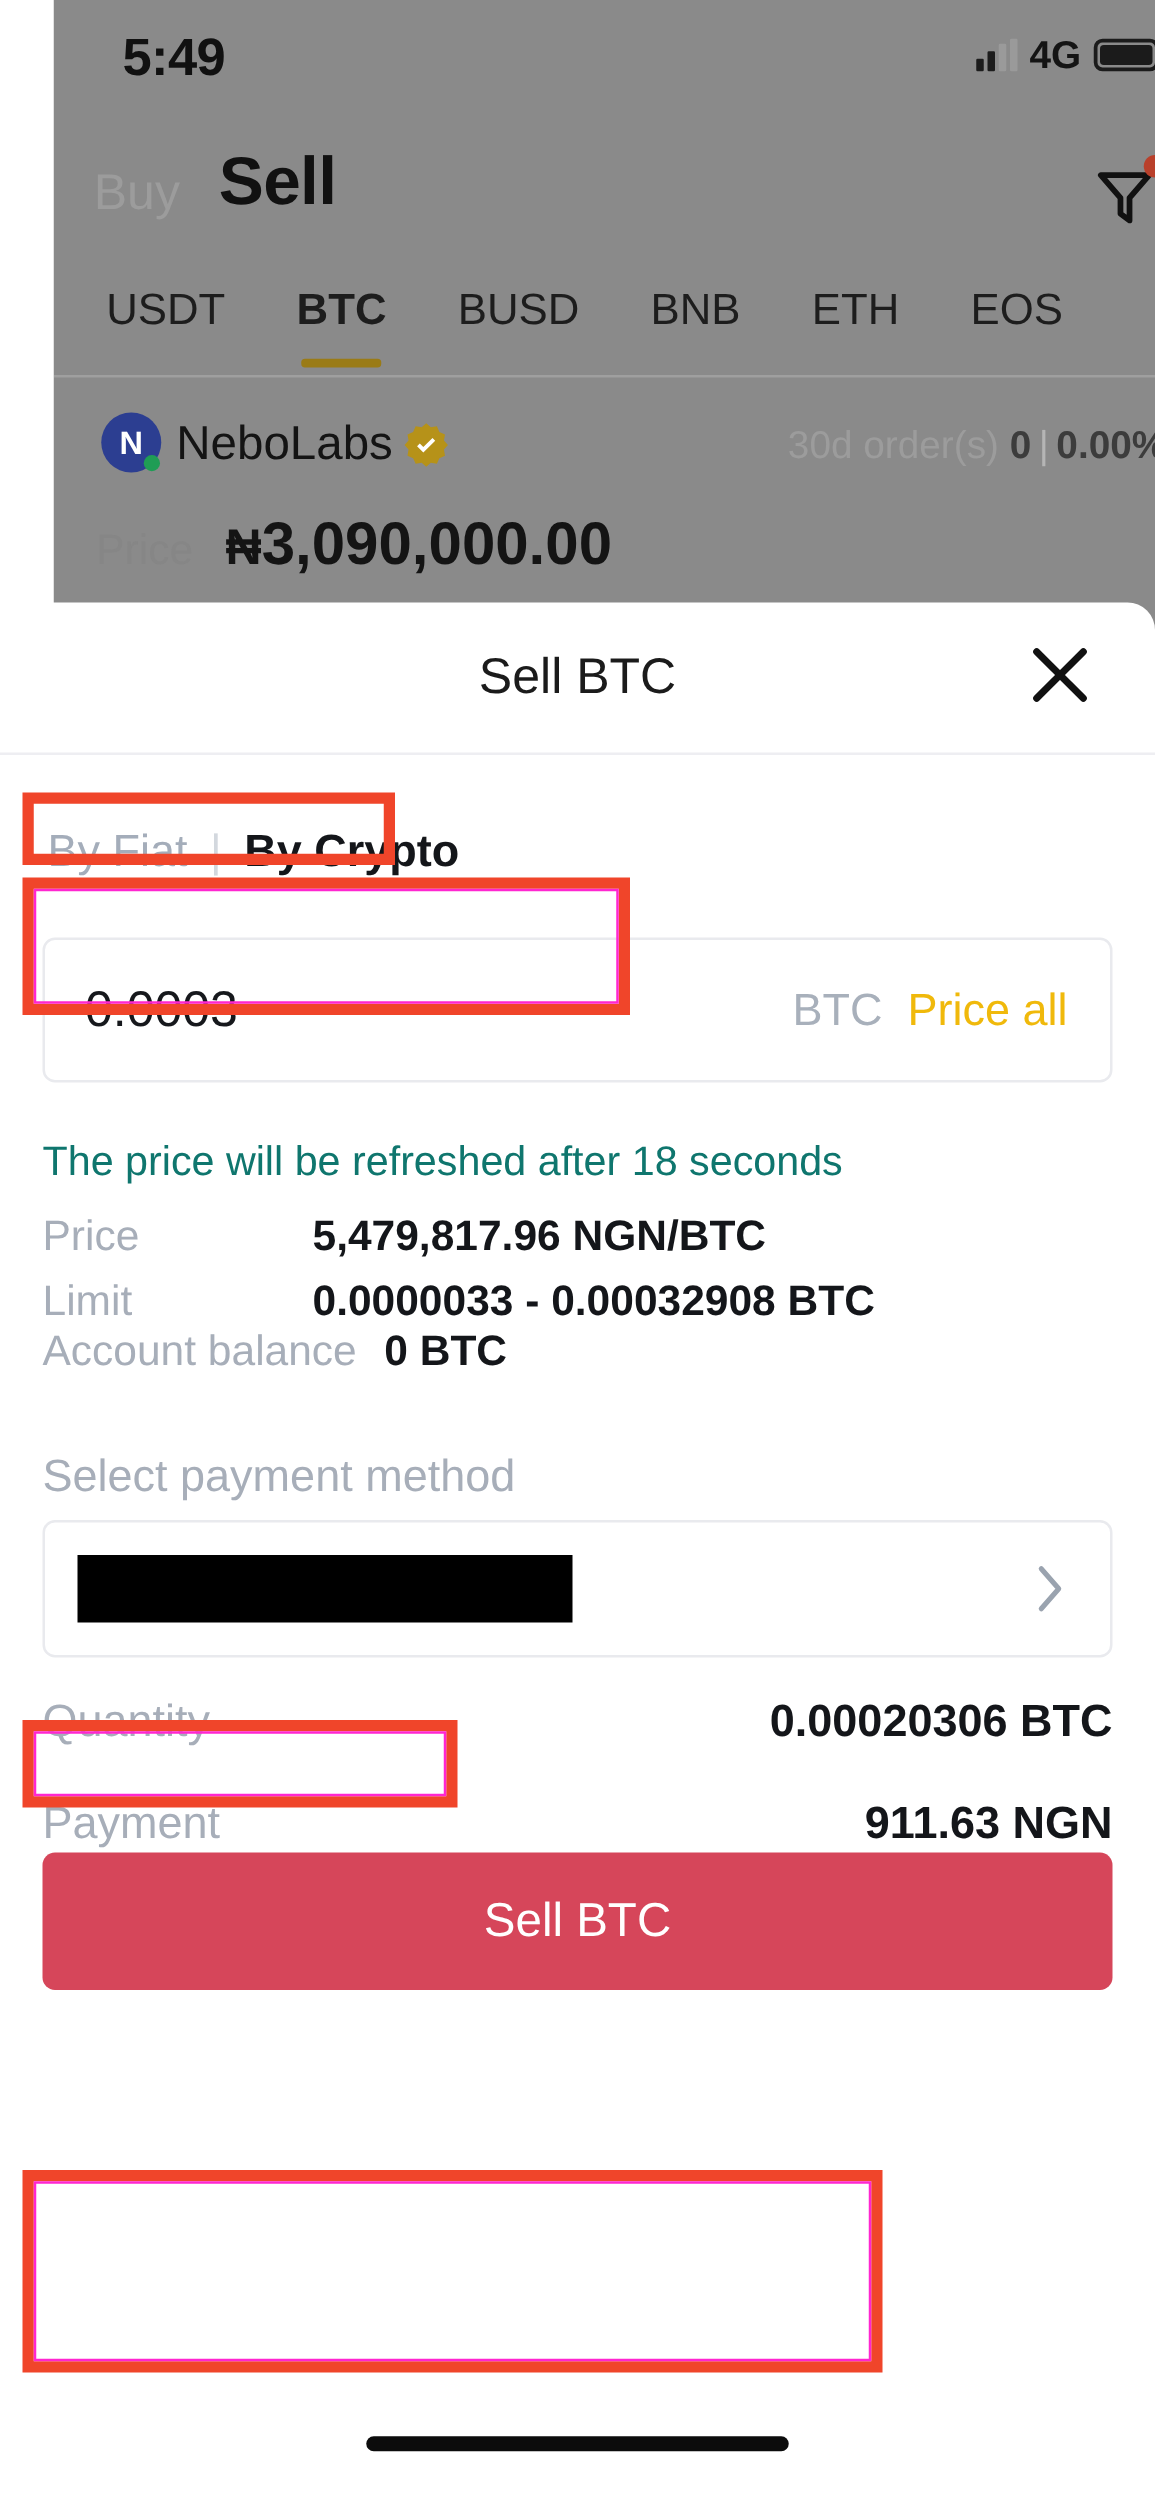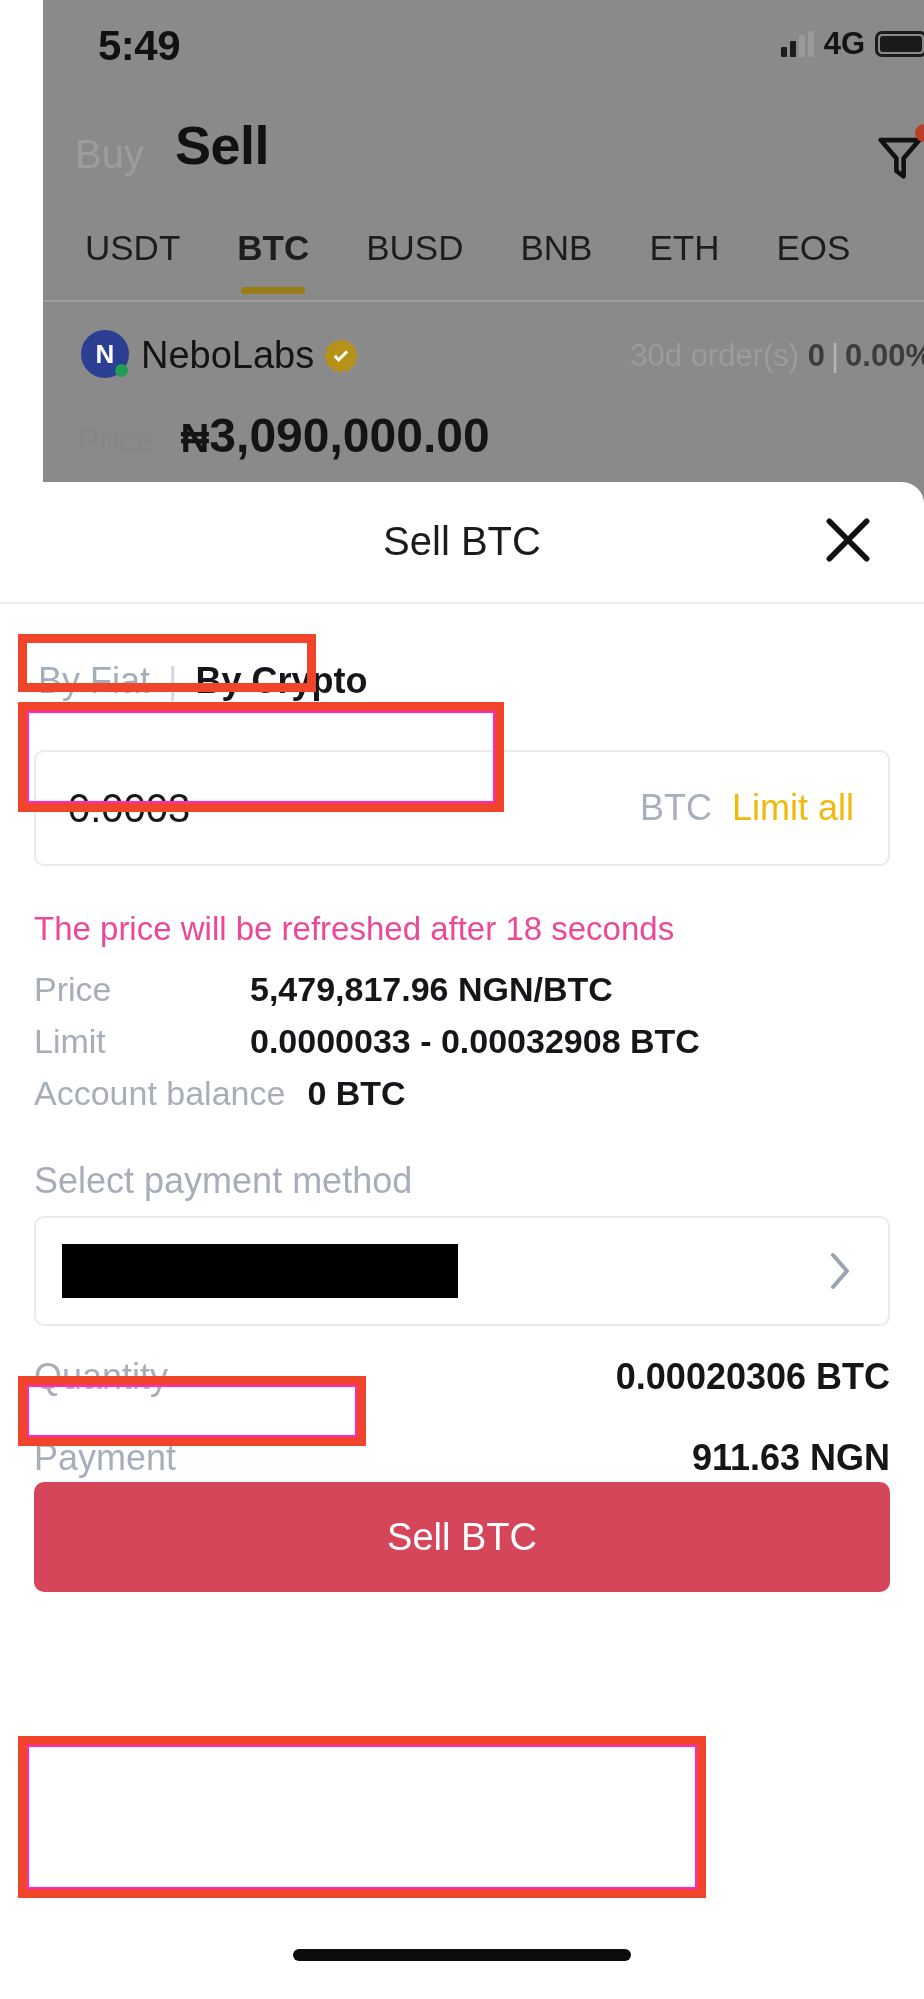--- a/index.html
+++ b/index.html
@@ -171,30 +171,30 @@
   }
   .amount-unit{ font-size:36px; color:#a8b0bb; }
   .amount-sellall{
     font-size:36px; color:#f0b90b; font-weight:400;
     padding:0 34px 0 20px;
   }
 
   
   .refresh-note{
     position:absolute; left:34px; top:428px;
-    font-size:33px; color:#ec4899;
+    font-size:33px; color:#0f766e;
   }
   .info-row{ position:absolute; left:34px; width:856px; display:flex; align-items:baseline;}
   .info-lbl{ font-size:34px; color:#a7aeb9; }
   .info-val{ font-size:34px; color:#14161a; font-weight:700; }
   #row-price{ top:488px; }
   #row-price .info-lbl{ width:216px; }
   #row-limit{ top:540px; }
   #row-limit .info-lbl{ width:216px; }
-  #row-balance{ top:592px; }
+  #row-balance{ top:580px; }
   #row-balance .info-lbl{ width:auto; margin-right:22px;}
 
   
   .pay-label{
     position:absolute; left:34px; top:678px;
     font-size:36px; color:#a7aeb9;
   }
   .pay-card{
     position:absolute; left:34px; top:734px;
     width:856px; height:110px;
@@ -328,21 +328,21 @@
 
     <div class="mode-row">
       <span class="mode-opt">By Fiat</span>
       <span class="mode-sep">|</span>
       <span class="mode-opt active">By Crypto</span>
     </div>
 
     <div class="amount-wrap">
       <input class="amount-input" type="text" value="0.0003" style="">
       <span class="amount-unit">BTC</span>
-      <span class="amount-sellall">Limit all</span>
+      <span class="amount-sellall">Price all</span>
     </div>
 
     <div class="refresh-note">The price will be refreshed after 18 seconds</div>
 
     <div class="info-row" id="row-price">
       <span class="info-lbl">Price</span>
       <span class="info-val">5,479,817.96 NGN/BTC</span>
     </div>
     <div class="info-row" id="row-limit">
       <span class="info-lbl">Limit</span>

